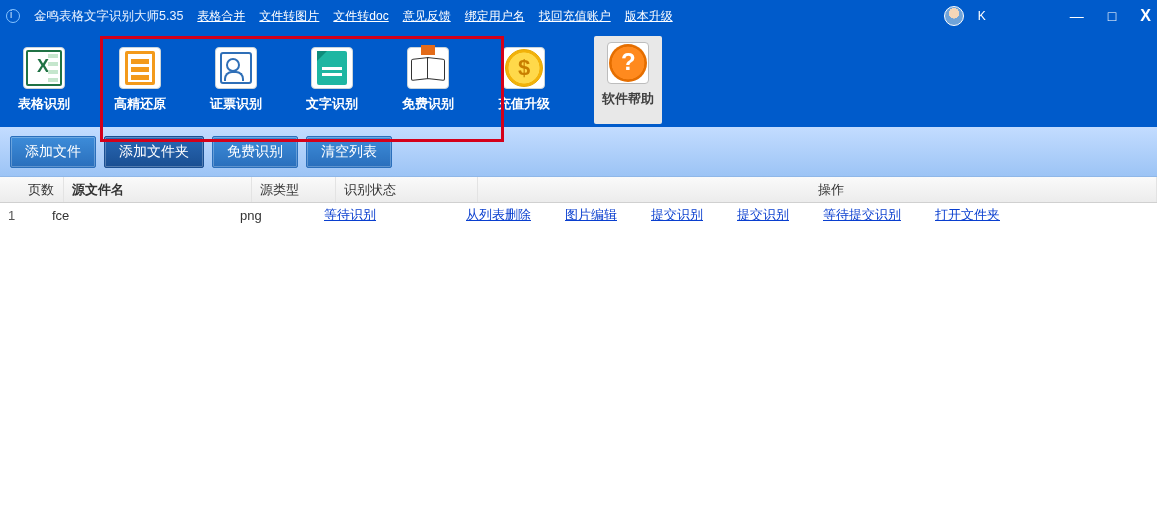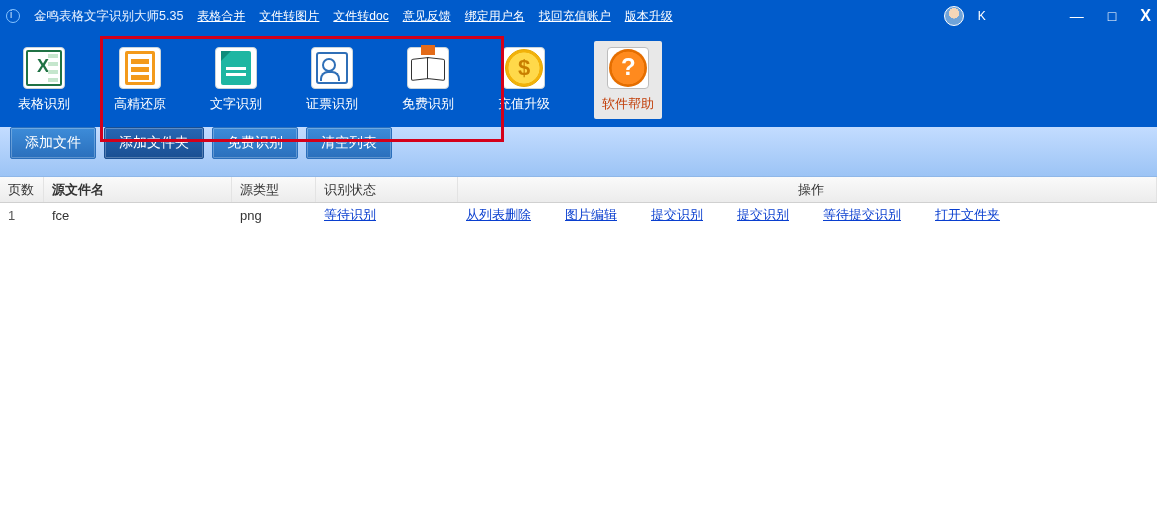--- a/index.html
+++ b/index.html
@@ -7,24 +7,24 @@
     .titlebar { height: 20px; background: #005bcb; color: #fff; display: flex; align-items: center; padding: 16px 6px; gap: 14px; position: relative; }
     .titlebar .app-ico { width: 14px; height: 14px; border: 1px solid #86c3ff; border-radius: 50%; position: relative; }
     .titlebar .app-ico::before { content: "i"; position: absolute; left: 3px; top: -1px; font-size: 10px; color: #cfe8ff; }
     .titlebar .title { color: #eaf3ff; font-size: 12.5px; }
     .titlebar .tlink { color: #fff; text-decoration: underline; font-size: 12px; cursor: pointer; white-space: nowrap; }
     .titlebar-spacer { flex: 1 1 auto; }
     .avatar { width: 20px; height: 20px; border-radius: 50%; background: radial-gradient(circle at 50% 35%, #f5d6b8 35%, #6fa3d9 36%); border: 1px solid #fff; }
     .uname { color: #fff; font-size: 12px; margin-right: 70px; }
     .win-ctrls { display: flex; gap: 24px; align-items: center; }
     .win-ctrls span { color: #fff; cursor: pointer; font-size: 14px; line-height: 1; }
-    .toolbar { height: 95px; background: #005bcb; display: flex; align-items: center; padding: 0 18px; gap: 44px; position: relative; }
+    .toolbar { height: 95px; background: #005bcb; display: flex; align-items: center; padding: 0 18px; gap: 44px; position: relative; font-weight: bold; }
     .tbtn { display: flex; flex-direction: column; align-items: center; gap: 6px; cursor: pointer; color: #fff; font-size: 13px; }
     .tbtn .icon-box { width: 42px; height: 42px; background: #fff; border: 1px solid #c9d4da; border-radius: 4px; display: flex; align-items: center; justify-content: center; }
-    .tbtn.active { background: #e8e8e8; padding: 6px 8px 6px; border-radius: 2px; color: #c2410c; }
+    .tbtn.active { background: #e8e8e8; padding: 6px 8px 16px; border-radius: 2px; color: #404040; }
     .tbtn.active .icon-box { border-color: #bdbdbd; }
     .red-frame { position: absolute; border: 3px solid #d4001a; pointer-events: none; }
     
     .ic-excel { width: 36px; height: 36px; background: linear-gradient(#fff,#fff); border: 2px solid #1f7244; border-radius: 2px; position: relative; }
     .ic-excel::before { content: "X"; position: absolute; left: 9px; top: 4px; color: #1f7244; font-weight: bold; font-size: 18px; }
     .ic-excel::after { content: ""; position: absolute; right: 2px; top: 2px; bottom: 2px; width: 10px; background: repeating-linear-gradient(#c5e6cd 0 4px, transparent 4px 8px); }
     .ic-doc-orange { width: 30px; height: 34px; background: #fff; border: 3px solid #f39a1b; border-radius: 2px; position: relative; }
     .ic-doc-orange::before { content: ""; position: absolute; left: 3px; right: 3px; top: 5px; height: 5px; background: #f39a1b; box-shadow: 0 8px 0 #f39a1b, 0 16px 0 #f39a1b; }
     .ic-doc-teal { width: 30px; height: 34px; background: #1eb6a2; border-radius: 2px; position: relative; }
     .ic-doc-teal::before { content: ""; position: absolute; left: 0; top: 0; border-width: 10px 10px 0 0; border-style: solid; border-color: #0d8c7b transparent transparent; }
@@ -34,24 +34,24 @@
     .ic-id::after { content:""; position:absolute; left:2px; top:17px; width:16px; height:8px; border:2px solid #2f6fb7; border-radius: 8px 8px 0 0; border-bottom: none; }
     .ic-book { width: 36px; height: 20px; position: relative; }
     .ic-book::before, .ic-book::after { content:""; position:absolute; top:0; width:16px; height:20px; background: #fff; border:1px solid #333; }
     .ic-book::before { left:1px; border-radius: 2px 0 0 2px; transform: skewY(-6deg);}
     .ic-book::after { right:1px; border-radius: 0 2px 2px 0; transform: skewY(6deg);}
     .ic-book-crown { position:absolute; top:-13px; left:11px; width:14px; height:10px; background: linear-gradient(90deg,#e36b19 50%, transparent 50%), linear-gradient(90deg,transparent 50%,#e36b19 50%); background-size: 7px 10px; }
     .ic-coin { width: 38px; height: 38px; border-radius: 50%; background: radial-gradient(circle at 50% 50%, #ffd94a 60%, #f2b20a 62%); position: relative; border:1px solid #e6a700; }
     .ic-coin::before { content:"$"; position:absolute; left:12px; top:5px; color:#c87e00; font-weight:bold; font-size:22px; }
     .ic-help { width: 38px; height: 38px; border-radius: 50%; background: radial-gradient(circle, #ff8a1e 60%, #e56e00 62%); position: relative; }
     .ic-help::before { content:"?"; position:absolute; left:12px; top:4px; color:#fff; font-weight:bold; font-size:24px; }
-    .action-bar { height: 50px; background: linear-gradient(#c3dcff, #9cc4f5); display: flex; align-items: flex-start; padding: 0 10px; gap: 8px; border-bottom: 1px solid #8fb7e8; }
+    .action-bar { height: 50px; background: linear-gradient(#c3dcff, #9cc4f5); display: flex; align-items: center; padding: 0 10px; gap: 8px; border-bottom: 1px solid #8fb7e8; }
     .abtn { padding: 6px 14px; color: #fff; background: linear-gradient(#3d8cd9, #2a6fbc); border: 1px solid #2a6fbc; border-radius: 2px; cursor: pointer; font-size: 14px; box-shadow: inset 0 0 0 1px rgba(255,255,255,.25); }
     .abtn.selected { background: linear-gradient(#2767b4, #1a4f92); border-color:#1a4f92; }
-    .table-head { height: 26px; background: linear-gradient(#fafafa, #ececec); border-bottom: 1px solid #d0d0d0; display: flex; align-items: center; color: #333; }
+    .table-head { height: 26px; background: linear-gradient(#fafafa, #ececec); border-bottom: 1px solid #d0d0d0; display: flex; align-items: center; color: #333; padding-left: 20px; }
     .col { padding: 0 8px; border-right: 1px solid #e3e3e3; height: 100%; display: flex; align-items: center; }
     .c-page { width: 44px; } .c-file { width: 188px; font-weight: bold; } .c-type { width: 84px; } .c-stat { width: 142px; } .c-ops { flex: 1; justify-content: flex-start; padding-left: 340px; }
     .row { height: 24px; display: flex; align-items: center; color: #333; background: #fff; }
     .row .seg { padding: 0 8px; display: flex; align-items: center; }
     .s-page { width: 44px; color:#555; } .s-file { width: 188px; } .s-type { width: 84px; } .s-stat { width: 142px; } .s-ops { flex: 1; display: flex; gap: 34px; }
     .lnk { color: #0a3fcf; text-decoration: underline; cursor: pointer; }
   </style>
 </head>
 <body>
 
@@ -83,29 +83,29 @@
     <span>表格识别</span>
   </div>
   <div class="tbtn">
     <div class="icon-box">
         <div class="ic-doc-orange"></div>
       </div>
     <span>高精还原</span>
   </div>
   <div class="tbtn">
     <div class="icon-box">
+        <div class="ic-id"></div>
+      </div>
+    <span>证票识别</span>
+  </div>
+  <div class="tbtn">
+    <div class="icon-box">
         <div class="ic-doc-teal"></div>
       </div>
     <span>文字识别</span>
-  </div>
-  <div class="tbtn">
-    <div class="icon-box">
-        <div class="ic-id"></div>
-      </div>
-    <span>证票识别</span>
   </div>
   <div class="tbtn">
     <div class="icon-box">
         <div class="ic-book">
           <span class="ic-book-crown"></span>
         </div>
       </div>
     <span>免费识别</span>
   </div>
   <div class="tbtn">

